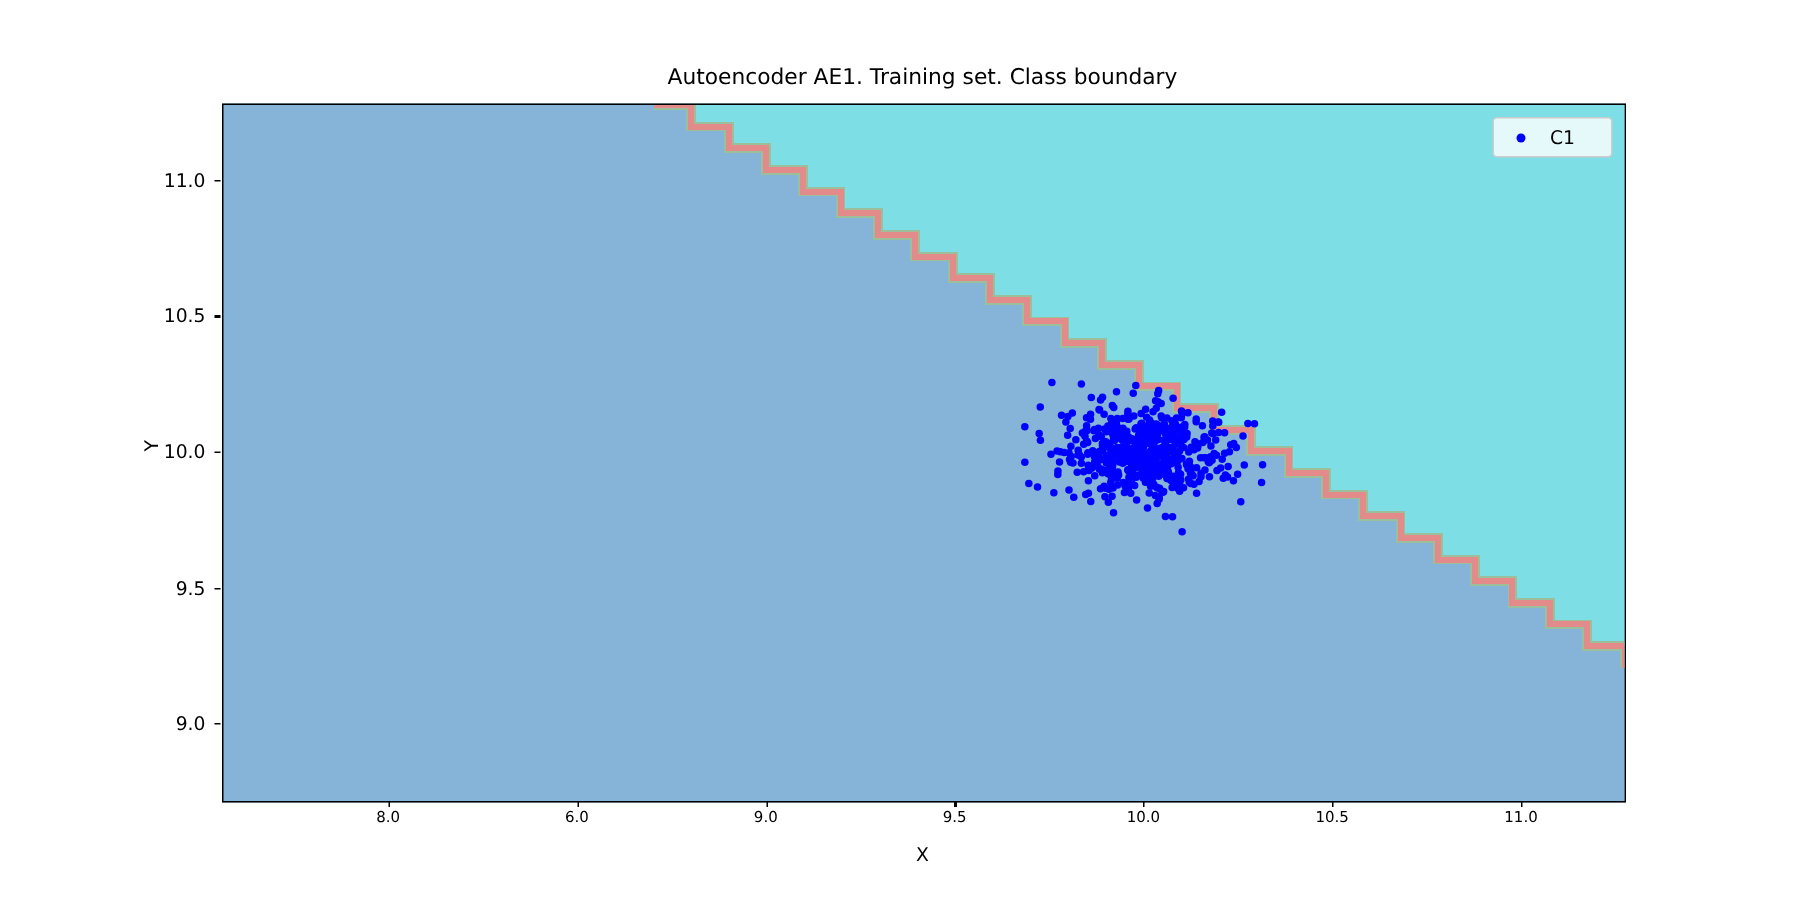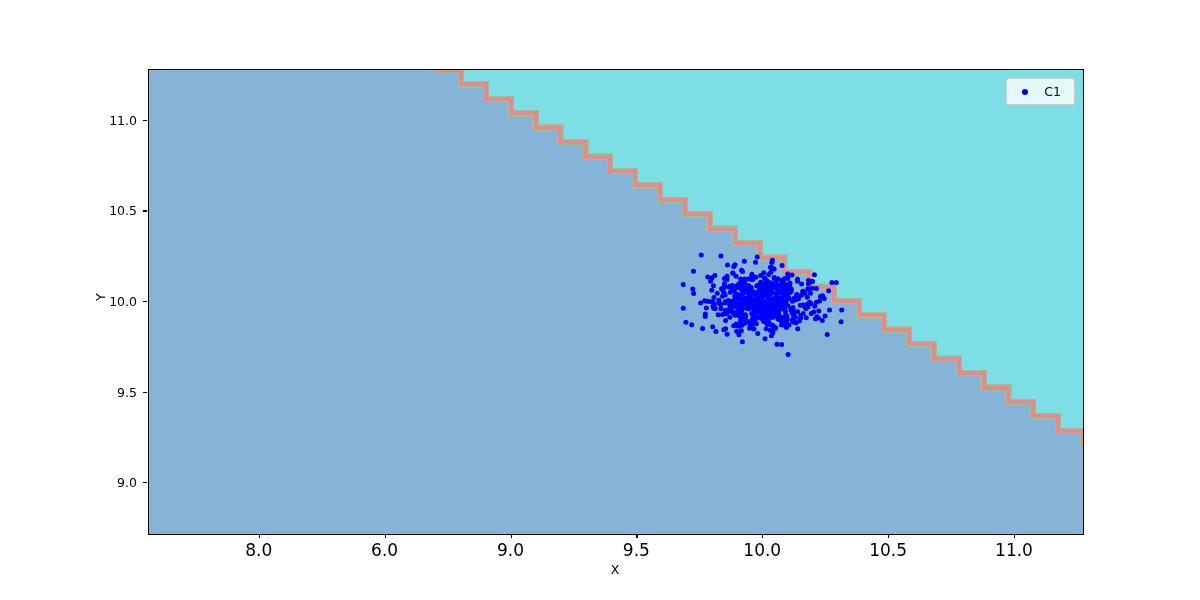--- a/index.html
+++ b/index.html
@@ -69,21 +69,21 @@
   .tick-mark-x {
     position: absolute;
     width: 1.2px;
     height: 4px;
     background: #000000;
     top: 534px;
   }
   .tick-label-x {
     position: absolute;
     top: 540px;
-    font-size: 17px;
+    font-size: 10px;
     color: #000000;
     transform: translateX(-50%);
     white-space: nowrap;
   }
   .tick-mark-y {
     position: absolute;
     width: 4px;
     height: 1.2px;
     background: #000000;
     left: 143px;
@@ -117,21 +117,21 @@
   }
 
   
   #legend {
     position: absolute;
     right: 8px;
     top: 8px;
     background: rgba(255,255,255,0.80);
     border: 1px solid #cccccc;
     border-radius: 3px;
-    padding: 5px 9px 5px 7px;
+    padding: 5px 20px 5px 7px;
     display: flex;
     align-items: center;
     gap: 16px;
     box-shadow: 0 0 0 0 transparent;
   }
   #legend .legend-marker {
     width: 6px;
     height: 6px;
     border-radius: 50%;
     background: #0000ff;
@@ -143,20 +143,21 @@
     color: #000000;
     margin-right: 4px;
     white-space: nowrap;
   }
 </style>
 </head>
 <body>
 
 <div id="figure">
 
+  <div id="chart-title">Autoencoder AE1. Training set. Class boundary</div>
 
   <div id="plot-area">
     <svg id="decision-surface" viewBox="0 0 934 464" preserveAspectRatio="none" shape-rendering="crispEdges">
         <rect x="0" y="0" width="934" height="464" fill="#85b4d8"></rect>
         <polygon points="287.0,0.0 311.9,0.0 311.9,14.4 336.8,14.4 336.8,28.9 361.7,28.9 361.7,43.3 386.5,43.3 386.5,57.7 411.4,57.7 411.4,72.2 436.3,72.2 436.3,86.6 461.2,86.6 461.2,101.0 486.1,101.0 486.1,115.4 511.0,115.4 511.0,129.9 535.8,129.9 535.8,144.3 560.7,144.3 560.7,158.7 585.6,158.7 585.6,173.2 610.5,173.2 610.5,187.6 635.4,187.6 635.4,202.0 660.3,202.0 660.3,216.5 685.2,216.5 685.2,230.9 710.0,230.9 710.0,245.3 734.9,245.3 734.9,259.7 759.8,259.7 759.8,274.2 784.7,274.2 784.7,288.6 809.6,288.6 809.6,303.0 834.5,303.0 834.5,317.5 859.3,317.5 859.3,331.9 884.2,331.9 884.2,346.3 909.1,346.3 909.1,360.8 934.0,360.8 934.0,375.2 934.0,375.2 934.0,375.2 934,375.2 934,0 287.0,0" fill="#7ddfe5"></polygon>
         <polyline points="287.0,0.0 311.9,0.0 311.9,14.4 336.8,14.4 336.8,28.9 361.7,28.9 361.7,43.3 386.5,43.3 386.5,57.7 411.4,57.7 411.4,72.2 436.3,72.2 436.3,86.6 461.2,86.6 461.2,101.0 486.1,101.0 486.1,115.4 511.0,115.4 511.0,129.9 535.8,129.9 535.8,144.3 560.7,144.3 560.7,158.7 585.6,158.7 585.6,173.2 610.5,173.2 610.5,187.6 635.4,187.6 635.4,202.0 660.3,202.0 660.3,216.5 685.2,216.5 685.2,230.9 710.0,230.9 710.0,245.3 734.9,245.3 734.9,259.7 759.8,259.7 759.8,274.2 784.7,274.2 784.7,288.6 809.6,288.6 809.6,303.0 834.5,303.0 834.5,317.5 859.3,317.5 859.3,331.9 884.2,331.9 884.2,346.3 909.1,346.3 909.1,360.8 934.0,360.8 934.0,375.2 934.0,375.2 934.0,375.2" fill="none" stroke="#9bbf9b" stroke-width="6.5"></polyline>
         <polyline points="287.0,0.0 311.9,0.0 311.9,14.4 336.8,14.4 336.8,28.9 361.7,28.9 361.7,43.3 386.5,43.3 386.5,57.7 411.4,57.7 411.4,72.2 436.3,72.2 436.3,86.6 461.2,86.6 461.2,101.0 486.1,101.0 486.1,115.4 511.0,115.4 511.0,129.9 535.8,129.9 535.8,144.3 560.7,144.3 560.7,158.7 585.6,158.7 585.6,173.2 610.5,173.2 610.5,187.6 635.4,187.6 635.4,202.0 660.3,202.0 660.3,216.5 685.2,216.5 685.2,230.9 710.0,230.9 710.0,245.3 734.9,245.3 734.9,259.7 759.8,259.7 759.8,274.2 784.7,274.2 784.7,288.6 809.6,288.6 809.6,303.0 834.5,303.0 834.5,317.5 859.3,317.5 859.3,331.9 884.2,331.9 884.2,346.3 909.1,346.3 909.1,360.8 934.0,360.8 934.0,375.2 934.0,375.2 934.0,375.2" fill="none" stroke="#e38a8a" stroke-width="4"></polyline>
       </svg>
     <svg id="scatter-layer" viewBox="0 0 934 464" preserveAspectRatio="none">
         <g>

